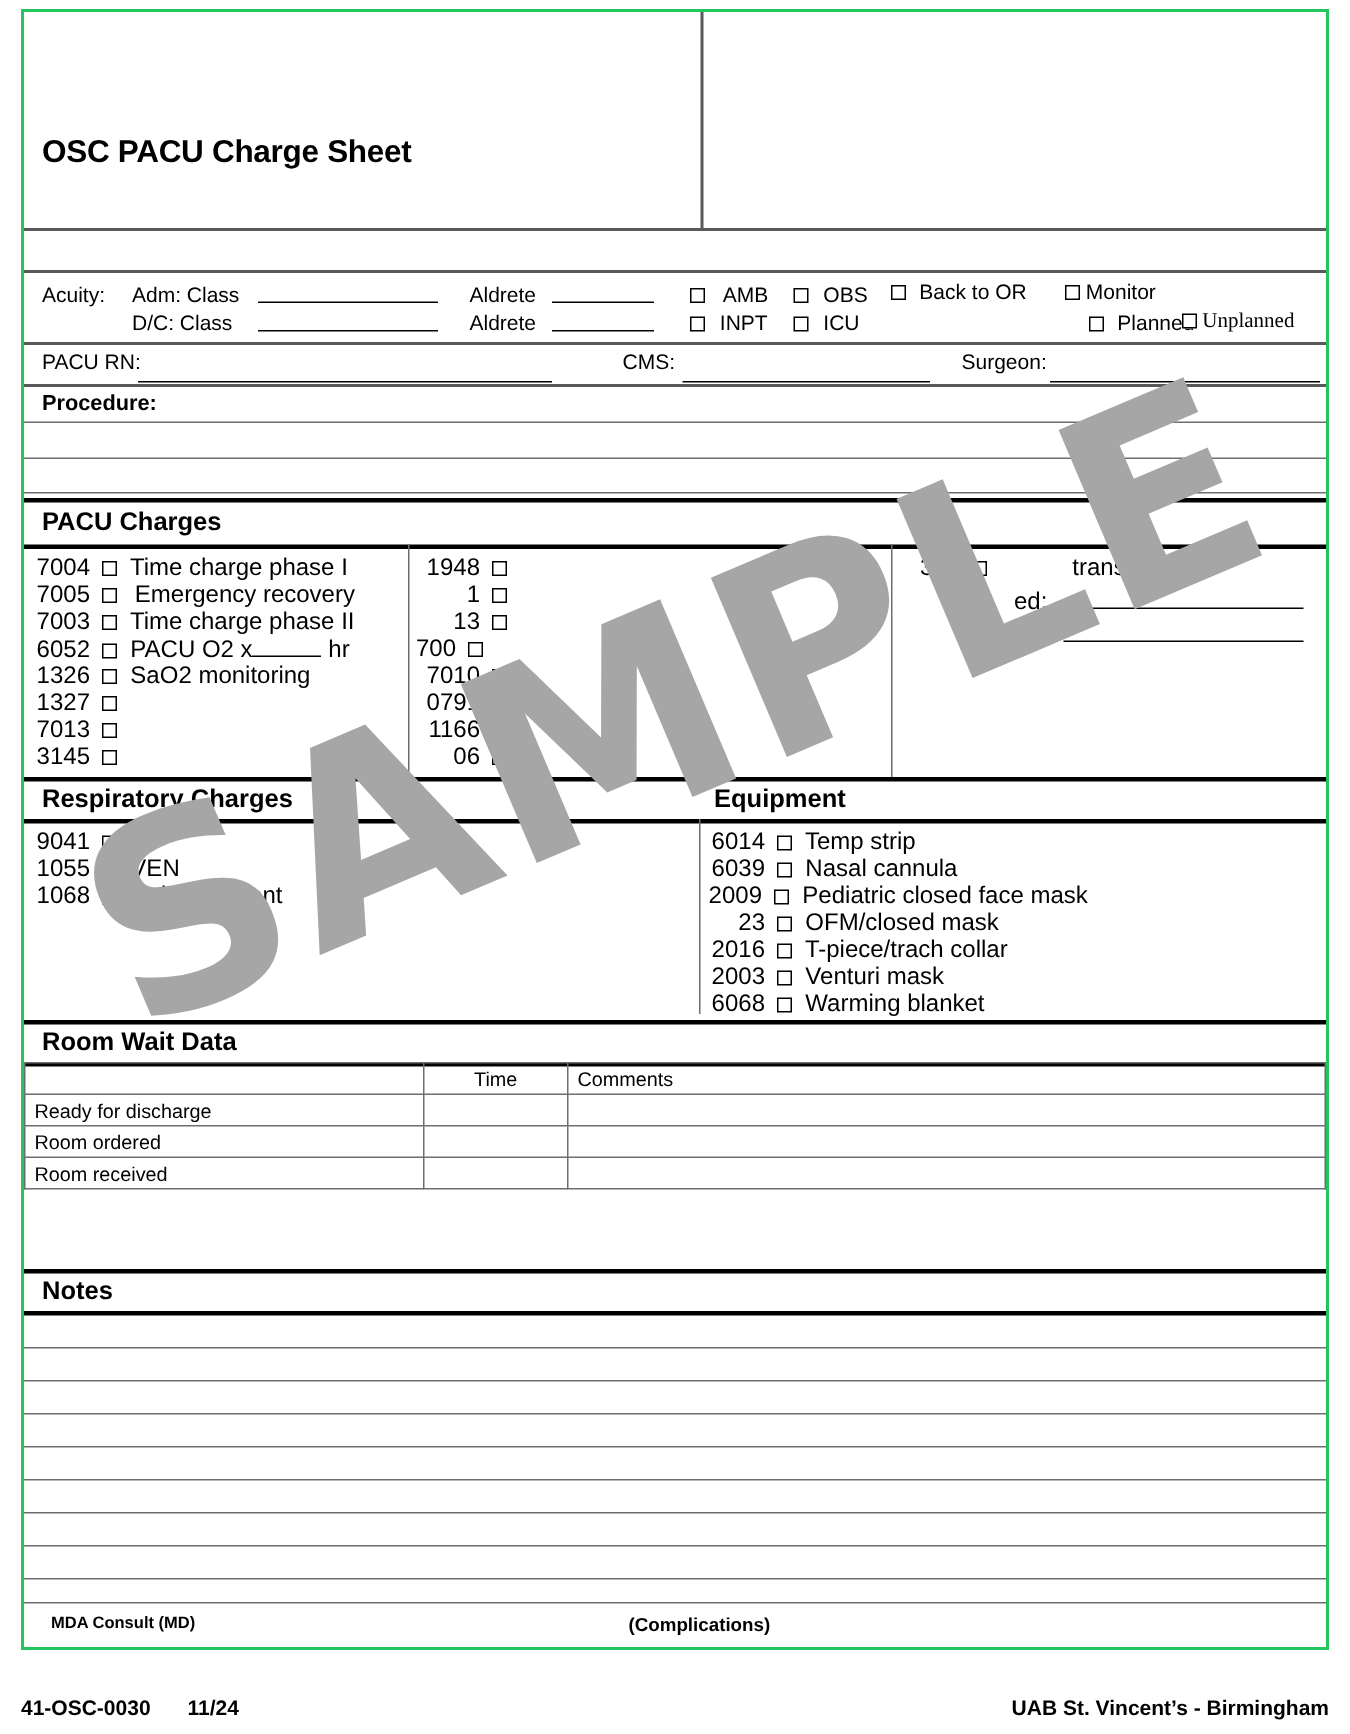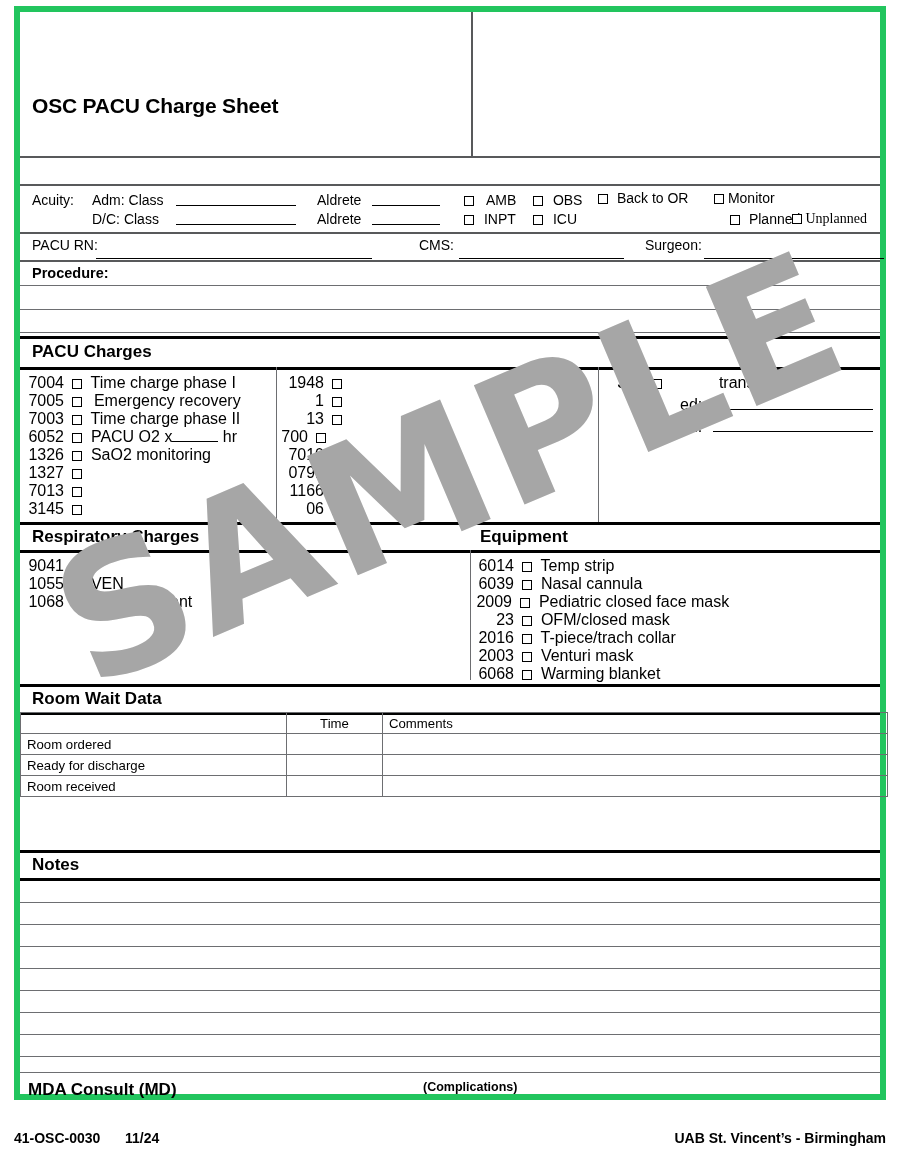--- a/index.html
+++ b/index.html
@@ -17,21 +17,21 @@
     height: 1156px;
     overflow: hidden;
     background: #ffffff;
   }
   .form-frame {
     position: absolute;
     left: 14px;
     top: 6px;
     width: 872px;
     height: 1094px;
-    border: 6px solid #22c55e;
+    border: 2px solid #22c55e;
     box-sizing: border-box;
   }
   .hline { position: absolute; left: 0; right: 0; height: 0; border-top: 2px solid #58595b; }
   .hline.thin { border-top: 1px solid #6d6e71; }
   .hline.thick { border-top: 3px solid #000000; }
   .vline { position: absolute; width: 0; border-left: 2px solid #58595b; }
   .vline.thin { border-left: 1px solid #6d6e71; }
 
   .lbl { position: absolute; white-space: nowrap; }
   .b { font-weight: bold; }
@@ -376,26 +376,26 @@
     <table class="tbl" style="left:0px;top:700px;width:868px;">
       <thead>
         <tr>
           <th style="width:266px;"></th>
           <th style="width:96px;text-align:center;padding:0;">Time</th>
           <th>Comments</th>
         </tr>
       </thead>
       <tbody>
         <tr>
-          <td>Room ordered</td>
+          <td>Ready for discharge</td>
           <td></td>
           <td></td>
         </tr>
         <tr>
-          <td>Ready for discharge</td>
+          <td>Room ordered</td>
           <td></td>
           <td></td>
         </tr>
         <tr>
           <td>Room received</td>
           <td></td>
           <td></td>
         </tr>
       </tbody>
     </table>
@@ -409,21 +409,21 @@
       <div class="hline thin" style="top:912px;"></div>
       <div class="hline thin" style="top:934px;"></div>
       <div class="hline thin" style="top:956px;"></div>
       <div class="hline thin" style="top:978px;"></div>
       <div class="hline thin" style="top:1000px;"></div>
       <div class="hline thin" style="top:1022px;"></div>
       <div class="hline thin" style="top:1044px;"></div>
       <div class="hline thin" style="top:1060px;"></div>
     </div>
 
-    <span class="lbl b" style="left:8px;top:1068px;font-size:17px;">MDA Consult (MD)</span>
+    <span class="lbl b" style="left:18px;top:1068px;font-size:11px;">MDA Consult (MD)</span>
     <span class="lbl b" style="left:403px;top:1068px;font-size:12.5px;">(Complications)</span>
 
   </div>
 
   <div class="watermark">SAMPLE</div>
 
   <div class="footline" style="left:14px;top:1130px;">41-OSC-0030</div>
   <div class="footline" style="left:125px;top:1130px;">11/24</div>
   <div class="footline" style="right:14px;top:1130px;">UAB St. Vincent’s - Birmingham</div>
 

